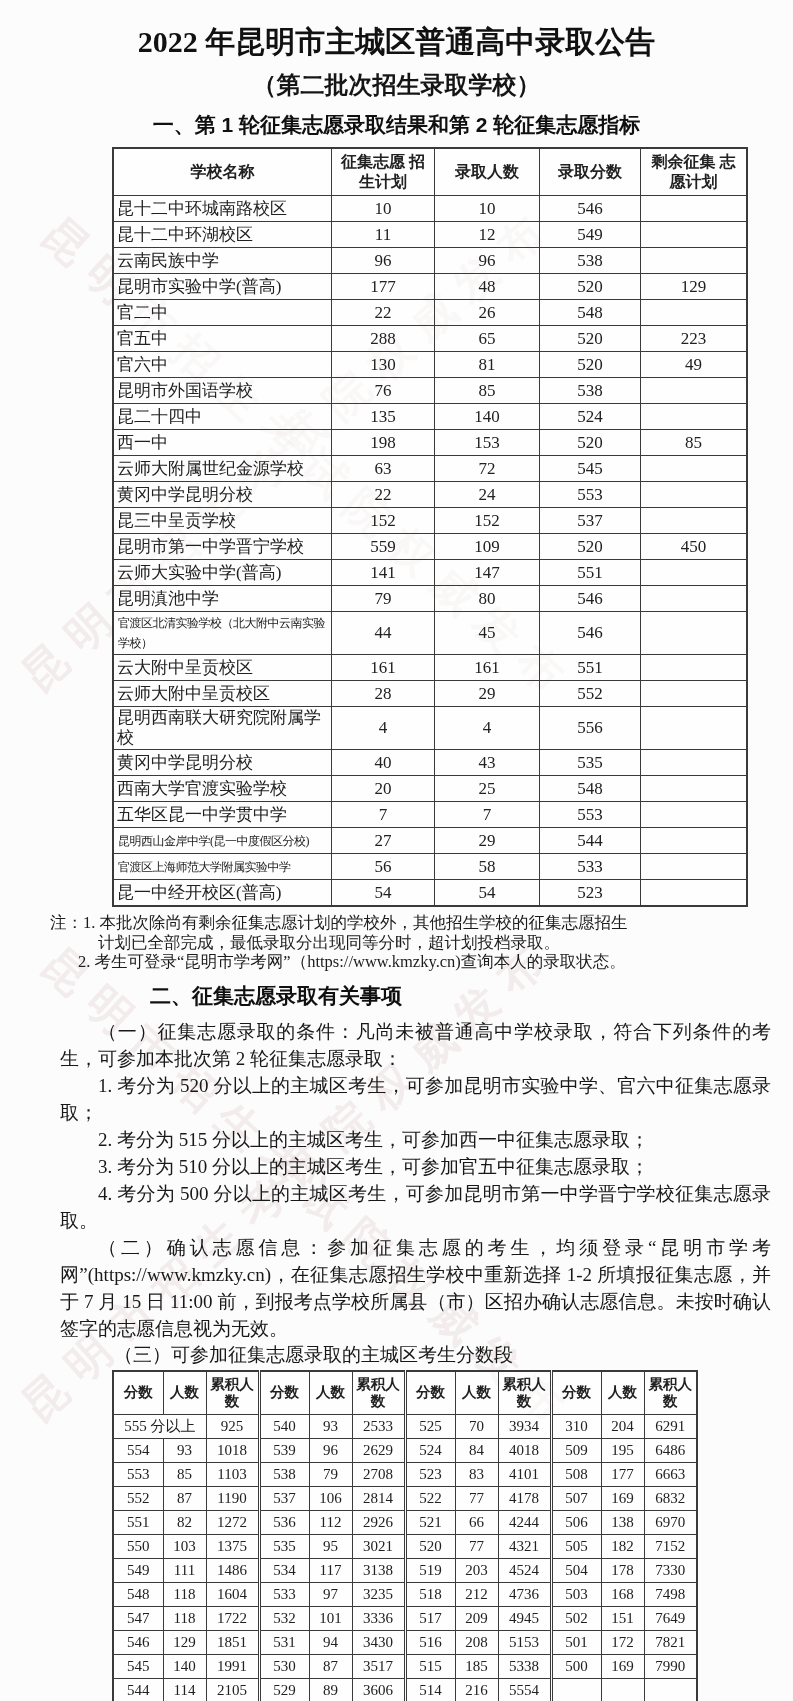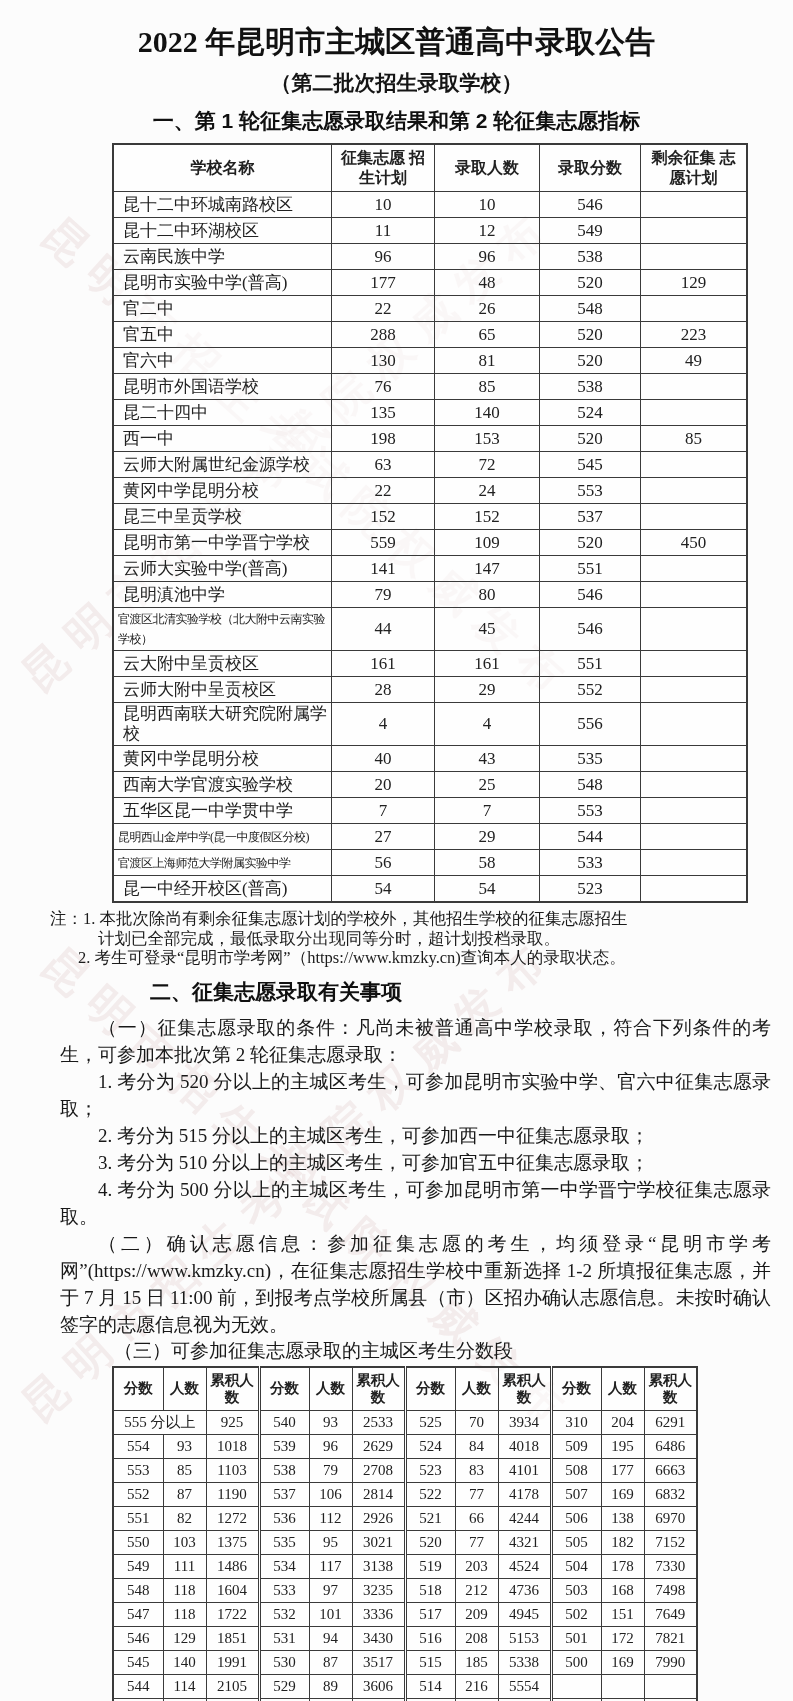--- a/index.html
+++ b/index.html
@@ -22,21 +22,21 @@
   .wm.a1{top:420px;left:-60px;transform:rotate(-42deg);}
   .wm.a2{top:430px;left:-40px;transform:rotate(42deg);}
   .wm.a3{top:1150px;left:-60px;transform:rotate(-42deg);}
   .wm.a4{top:1160px;left:-40px;transform:rotate(42deg);}
 
   .title{
     margin:22px 0 6px;text-align:center;
     font-size:30px;font-weight:bold;color:#111;
   }
   .subtitle{
-    text-align:center;font-size:21px;font-weight:bold;color:#151515;
+    text-align:center;font-size:24px;font-weight:bold;color:#151515;
     margin:4px 0 10px;
   }
   .h-sec{
     font-family:"Liberation Sans","DejaVu Sans",sans-serif;
     font-size:21px;font-weight:bold;color:#101010;
     margin:8px 0 8px;text-align:center;
   }
   .h-sec2{
     font-family:"Liberation Sans","DejaVu Sans",sans-serif;
     font-size:21px;font-weight:bold;color:#101010;
@@ -44,21 +44,21 @@
   }
 
   
   .tblwrap{margin-left:112px;}
   table{border-collapse:collapse;border:2px solid #3a3a3a;background:rgba(255,255,255,0.6);}
   th,td{border:1px solid #3a3a3a;text-align:center;vertical-align:middle;padding:1px 2px;}
 
   #t1 table{width:580px;table-layout:fixed;}
   #t1 th{font-size:16px;font-weight:bold;height:42px;line-height:20px;padding:2px 6px;}
   #t1 td{font-size:17px;height:23px;line-height:20px;}
-  #t1 td.name{text-align:left;padding-left:9px;}
+  #t1 td.name{text-align:left;padding-left:3px;}
   #t1 td.compact{font-size:12px;letter-spacing:-0.5px;padding-left:4px;}
   #t1 th:nth-child(1){width:205px;}
   #t1 th:nth-child(2){width:90px;}
   #t1 th:nth-child(3){width:92px;}
   #t1 th:nth-child(4){width:88px;}
   #t1 th:nth-child(5){width:93px;}
 
   .notes{
     margin:6px 0 0 50px;padding-right:56px;
     font-size:16.5px;line-height:19.5px;color:#1c1c1c;

